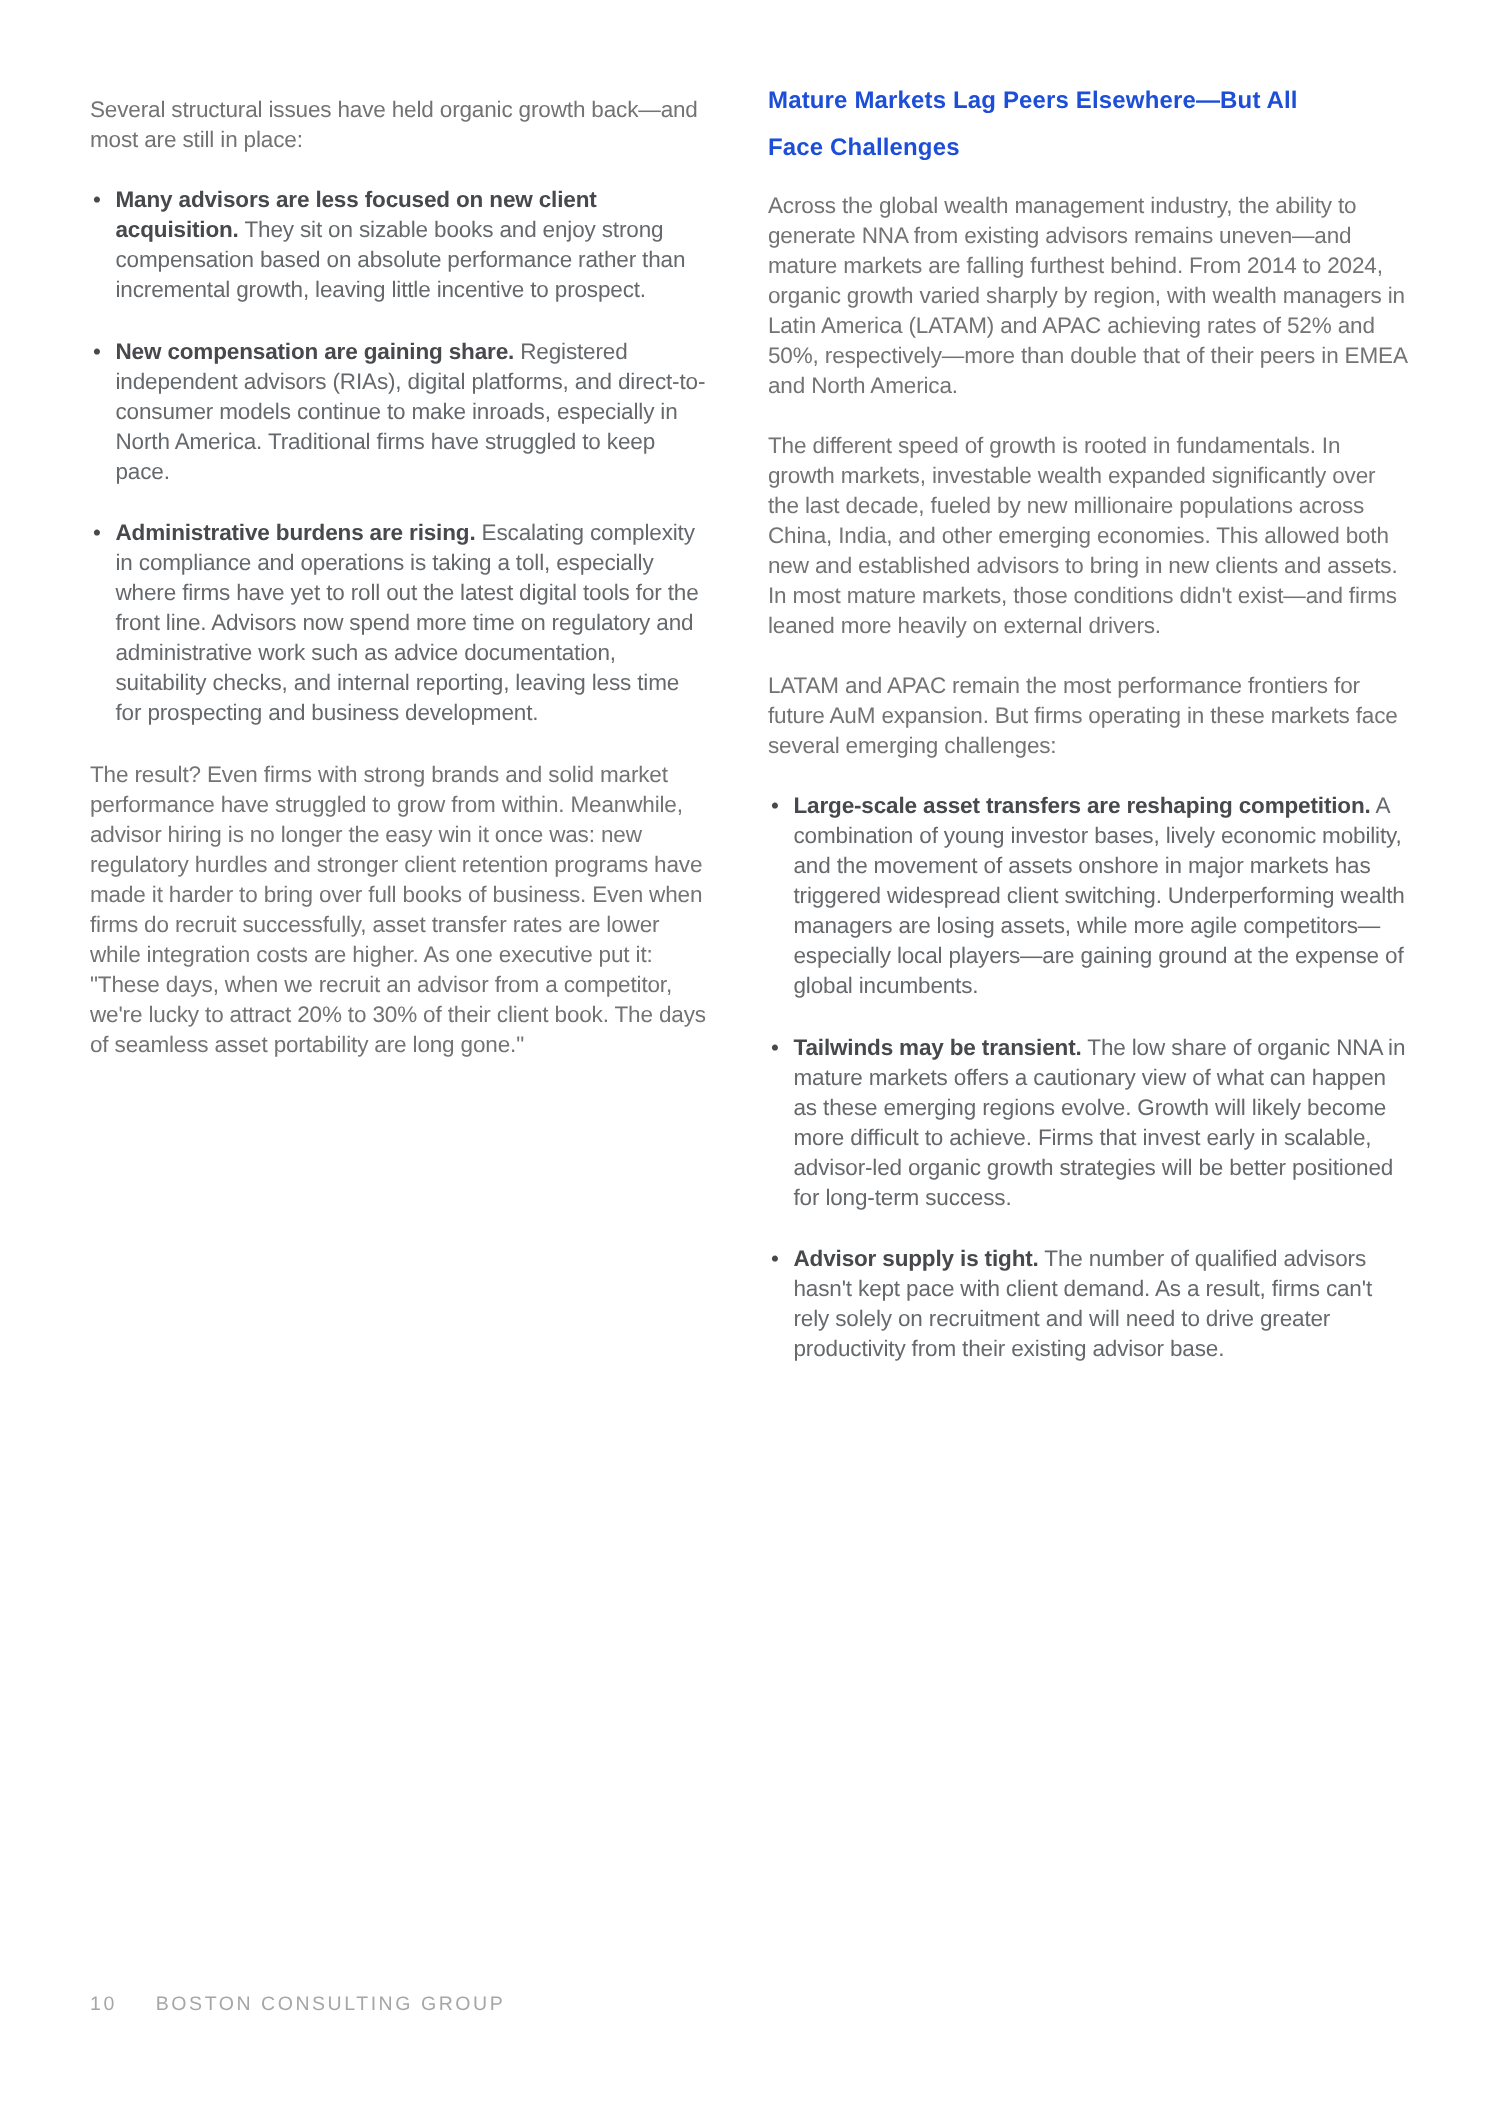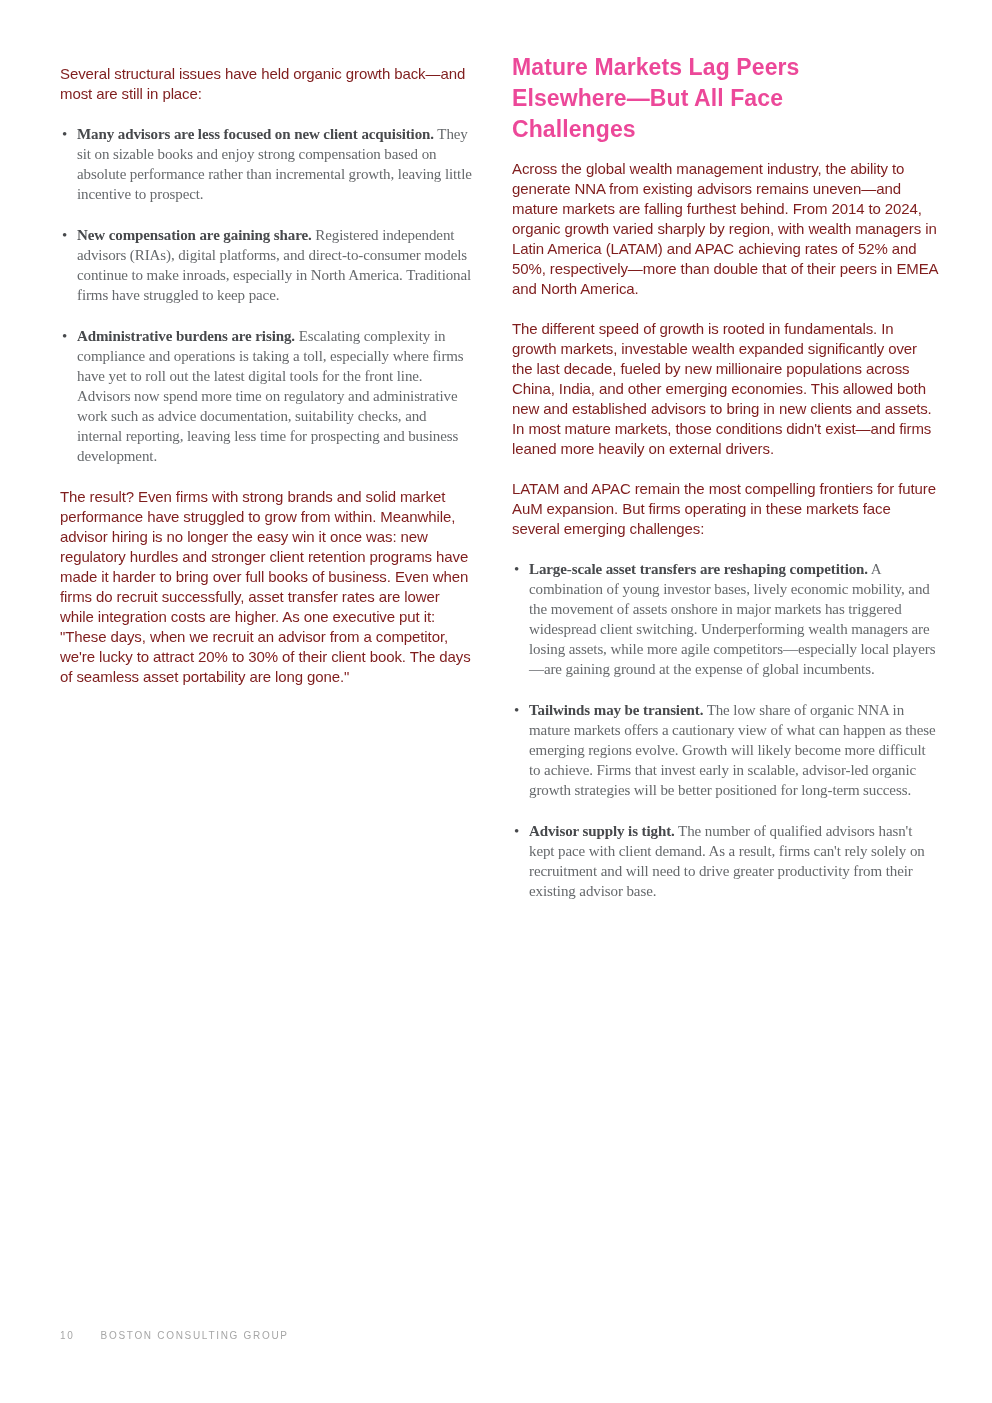--- a/index.html
+++ b/index.html
@@ -28,38 +28,37 @@
     width: 414px;
   }
   .col-right {
     left: 512px;
     top: 52px;
     width: 427px;
   }
   .section-heading {
     margin: 0 0 14px 0;
     max-width: 362px;
-    font-size: 23px;
+    font-size: 16px;
     line-height: 31px;
     font-weight: 700;
-    color: #ec4899;
+    color: #1d4ed8;
     letter-spacing: 0.1px;
   }
   p.body {
     margin: 0 0 20px 0;
     font-size: 15px;
     line-height: 20px;
-    color: #7f1d1d;
+    color: #737373;
     letter-spacing: -0.1px;
   }
   ul.bullets {
     list-style: none;
     margin: 0 0 20px 0;
     padding: 0;
-    font-family: Liberation Serif, serif;
   }
   ul.bullets li {
     position: relative;
     padding-left: 17px;
     margin: 0 0 21px 0;
     font-size: 15px;
     line-height: 20px;
     color: #66696c;
     letter-spacing: -0.1px;
   }
@@ -77,21 +76,21 @@
     color: #47494c;
   }
   .page-footer {
     position: absolute;
     left: 60px;
     top: 1330px;
     display: flex;
     align-items: baseline;
   }
   .page-footer span {
-    font-size: 10px;
+    font-size: 13px;
     line-height: 12px;
     letter-spacing: 1.7px;
     color: #a6a6a6;
   }
   .page-footer .page-num {
     margin-right: 26px;
   }
 </style>
 </head>
 <body>
@@ -114,21 +113,21 @@
     </ul>
 
     <p class="body">The result? Even firms with strong brands and solid market performance have struggled to grow from within. Meanwhile, advisor hiring is no longer the easy win it once was: new regulatory hurdles and stronger client retention programs have made it harder to bring over full books of business. Even when firms do recruit successfully, asset transfer rates are lower while integration costs are higher. As one executive put it: "These days, when we recruit an advisor from a competitor, we're lucky to attract 20% to 30% of their client book. The days of seamless asset portability are long gone."</p>
   </div>
 
   <div class="col col-right">
     <h2 class="section-heading">Mature Markets Lag Peers Elsewhere—But All Face Challenges</h2>
 
     <p class="body">Across the global wealth management industry, the ability to generate NNA from existing advisors remains uneven—and mature markets are falling furthest behind. From 2014 to 2024, organic growth varied sharply by region, with wealth managers in Latin America (LATAM) and APAC achieving rates of 52% and 50%, respectively—more than double that of their peers in EMEA and North America.</p>
     <p class="body">The different speed of growth is rooted in fundamentals. In growth markets, investable wealth expanded significantly over the last decade, fueled by new millionaire populations across China, India, and other emerging economies. This allowed both new and established advisors to bring in new clients and assets. In most mature markets, those conditions didn't exist—and firms leaned more heavily on external drivers.</p>
-    <p class="body">LATAM and APAC remain the most compelling frontiers for future AuM expansion. But firms operating in these markets face several emerging challenges:</p>
+    <p class="body">LATAM and APAC remain the most performance frontiers for future AuM expansion. But firms operating in these markets face several emerging challenges:</p>
 
     <ul class="bullets">
       <li>
         <span class="lead">Large-scale asset transfers are reshaping competition.</span><span> A combination of young investor bases, lively economic mobility, and the movement of assets onshore in major markets has triggered widespread client switching. Underperforming wealth managers are losing assets, while more agile competitors—especially local players—are gaining ground at the expense of global incumbents.</span>
       </li>
       <li>
         <span class="lead">Tailwinds may be transient.</span><span> The low share of organic NNA in mature markets offers a cautionary view of what can happen as these emerging regions evolve. Growth will likely become more difficult to achieve. Firms that invest early in scalable, advisor-led organic growth strategies will be better positioned for long-term success.</span>
       </li>
       <li>
         <span class="lead">Advisor supply is tight.</span><span> The number of qualified advisors hasn't kept pace with client demand. As a result, firms can't rely solely on recruitment and will need to drive greater productivity from their existing advisor base.</span>

